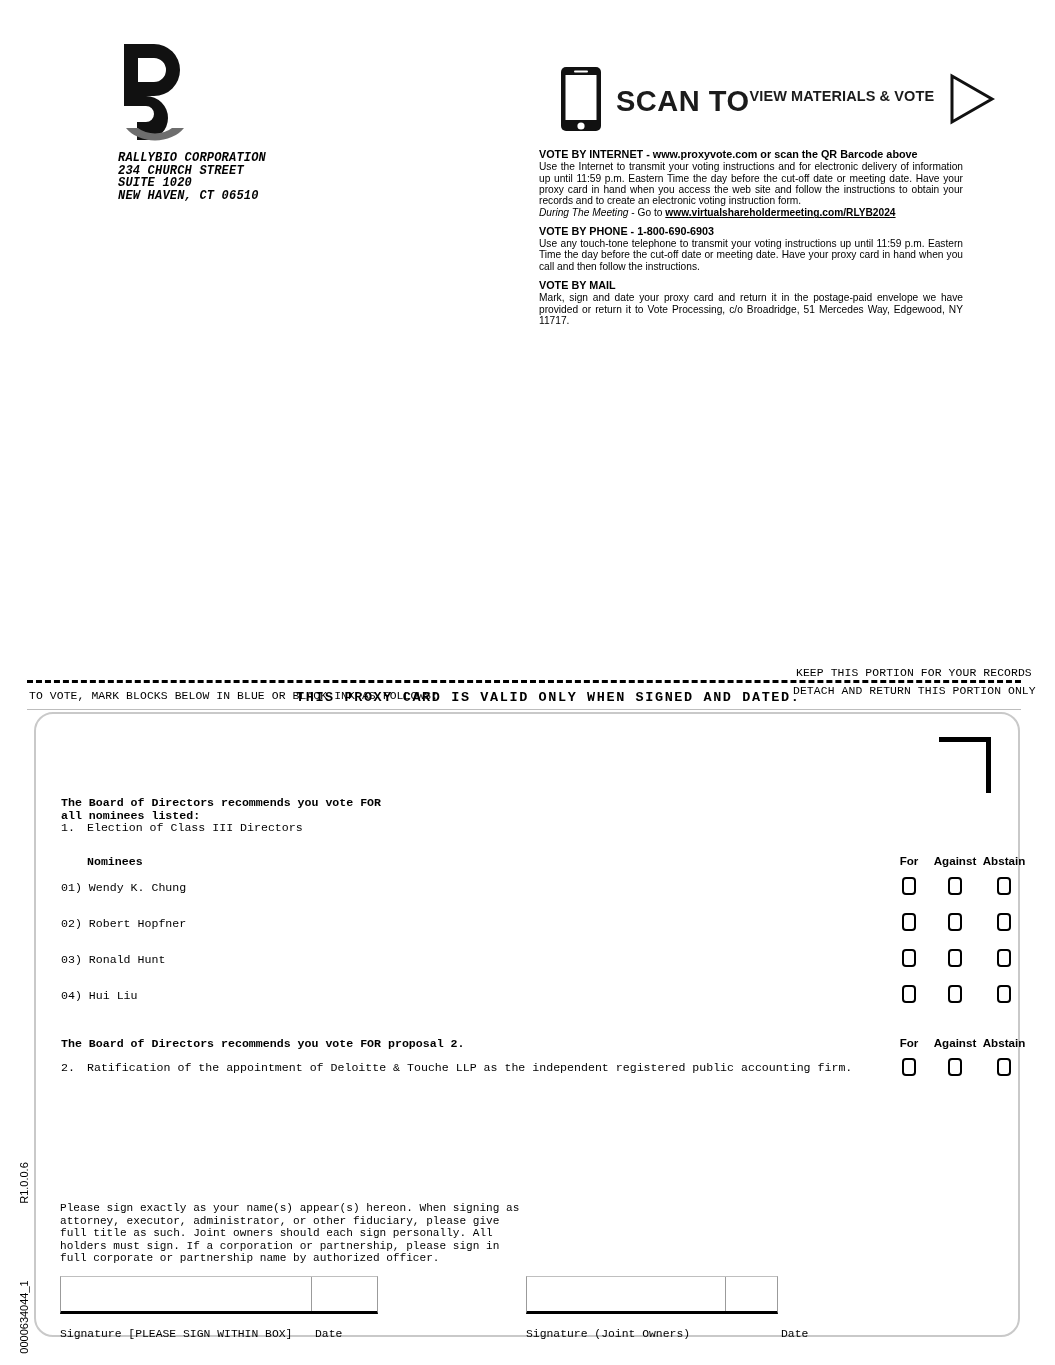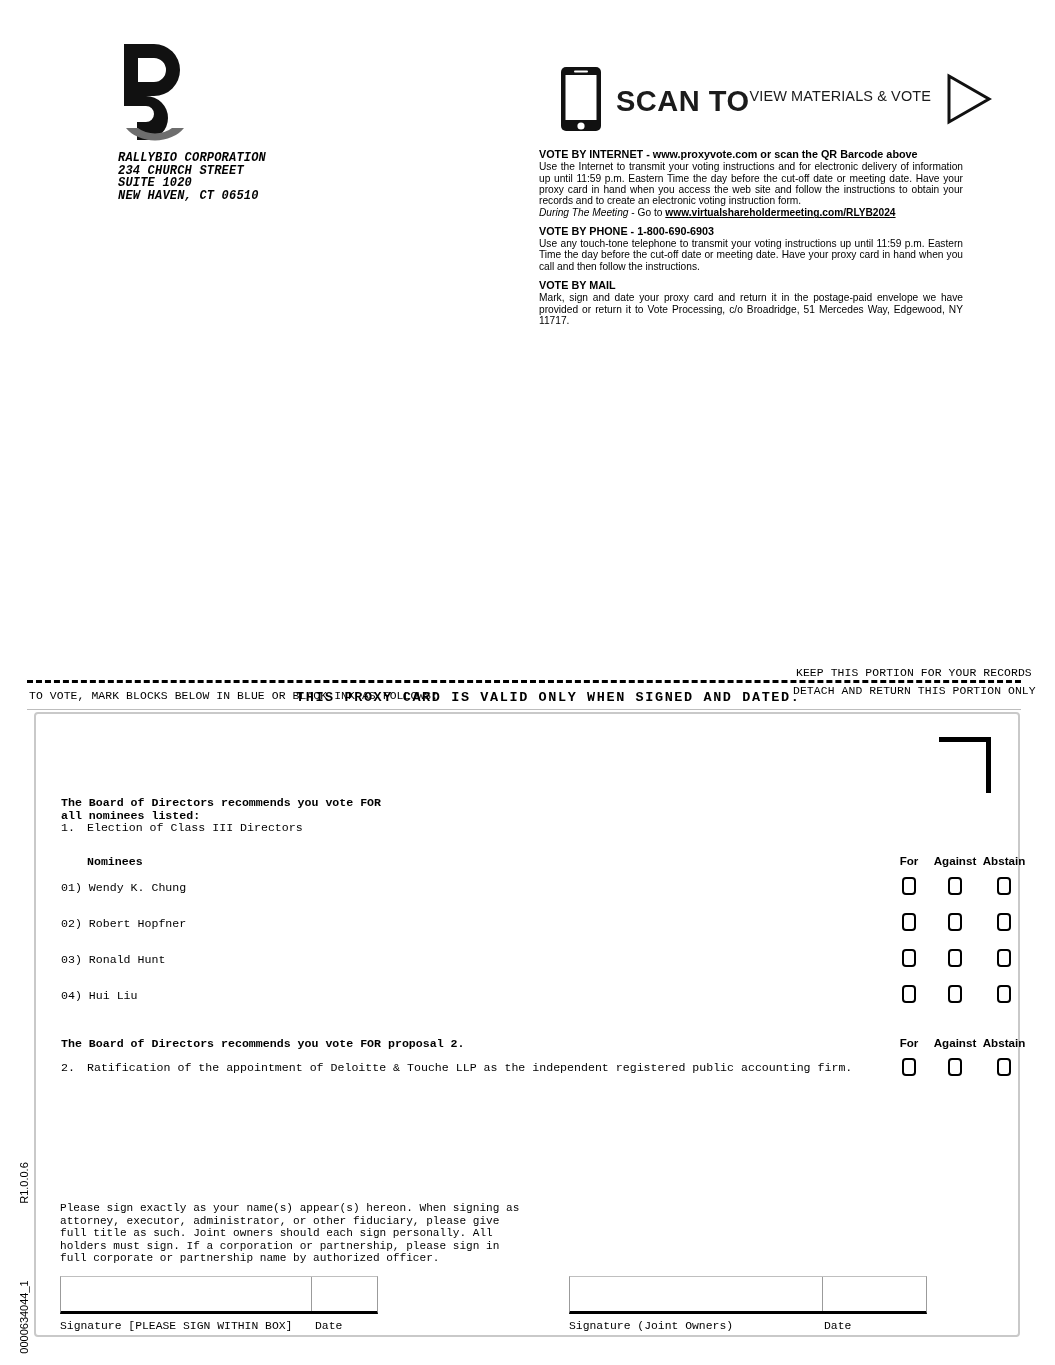--- a/index.html
+++ b/index.html
@@ -59,21 +59,21 @@
     line-height: 1;
   }
   #scan-title {
     font-size: 29px;
     font-weight: bold;
     letter-spacing: 0.5px;
     color: #1b1b1b;
   }
   #scan-sub {
     font-size: 14.5px;
-    font-weight: normal;
+    font-weight: bold;
     letter-spacing: 0.1px;
     color: #1b1b1b;
     margin-top: 2px;
   }
 
   
   #instructions {
     position: absolute;
     left: 539px;
     top: 149px;
@@ -151,21 +151,21 @@
   }
 
   
   #proxy-card {
     position: absolute;
     left: 34px;
     top: 712px;
     width: 986px;
     height: 625px;
     border: 2px solid #c9c9c9;
-    border-radius: 4px;
+    border-radius: 19px;
     box-sizing: border-box;
     background: #fff;
   }
   #corner-bracket {
     position: absolute;
     right: 27px;
     top: 23px;
     width: 52px;
     height: 56px;
   }
@@ -256,21 +256,21 @@
   }
   .sig-main {
     border-right: 1px solid #9b9b9b;
     height: 100%;
     box-sizing: border-box;
   }
   .sig-date { height: 100%; }
   .sig-captions {
     position: relative;
     height: 16px;
-    margin-top: 6px;
+    margin-top: 14px;
   }
   .sig-captions span {
     position: absolute;
     top: 0;
     font-family: "Liberation Mono", "DejaVu Sans Mono", monospace;
     font-size: 11.4px;
     white-space: nowrap;
   }
 
   
@@ -411,21 +411,21 @@
   <div class="sig-boxes">
     <div class="sig-main" style="width:253px;"></div>
     <div class="sig-date" style="width:65px;"></div>
   </div>
   <div class="sig-captions">
     <span style="left:0;">Signature [PLEASE SIGN WITHIN BOX]</span>
     <span style="left:255px;">Date</span>
   </div>
 </div>
 
-<div class="sig-group" style="left:569px; width:358px;">
+<div class="sig-group" style="left:526px; width:252px;">
   <div class="sig-boxes">
     <div class="sig-main" style="width:253px;"></div>
     <div class="sig-date" style="width:65px;"></div>
   </div>
   <div class="sig-captions">
     <span style="left:0;">Signature (Joint Owners)</span>
     <span style="left:255px;">Date</span>
   </div>
 </div>
 

